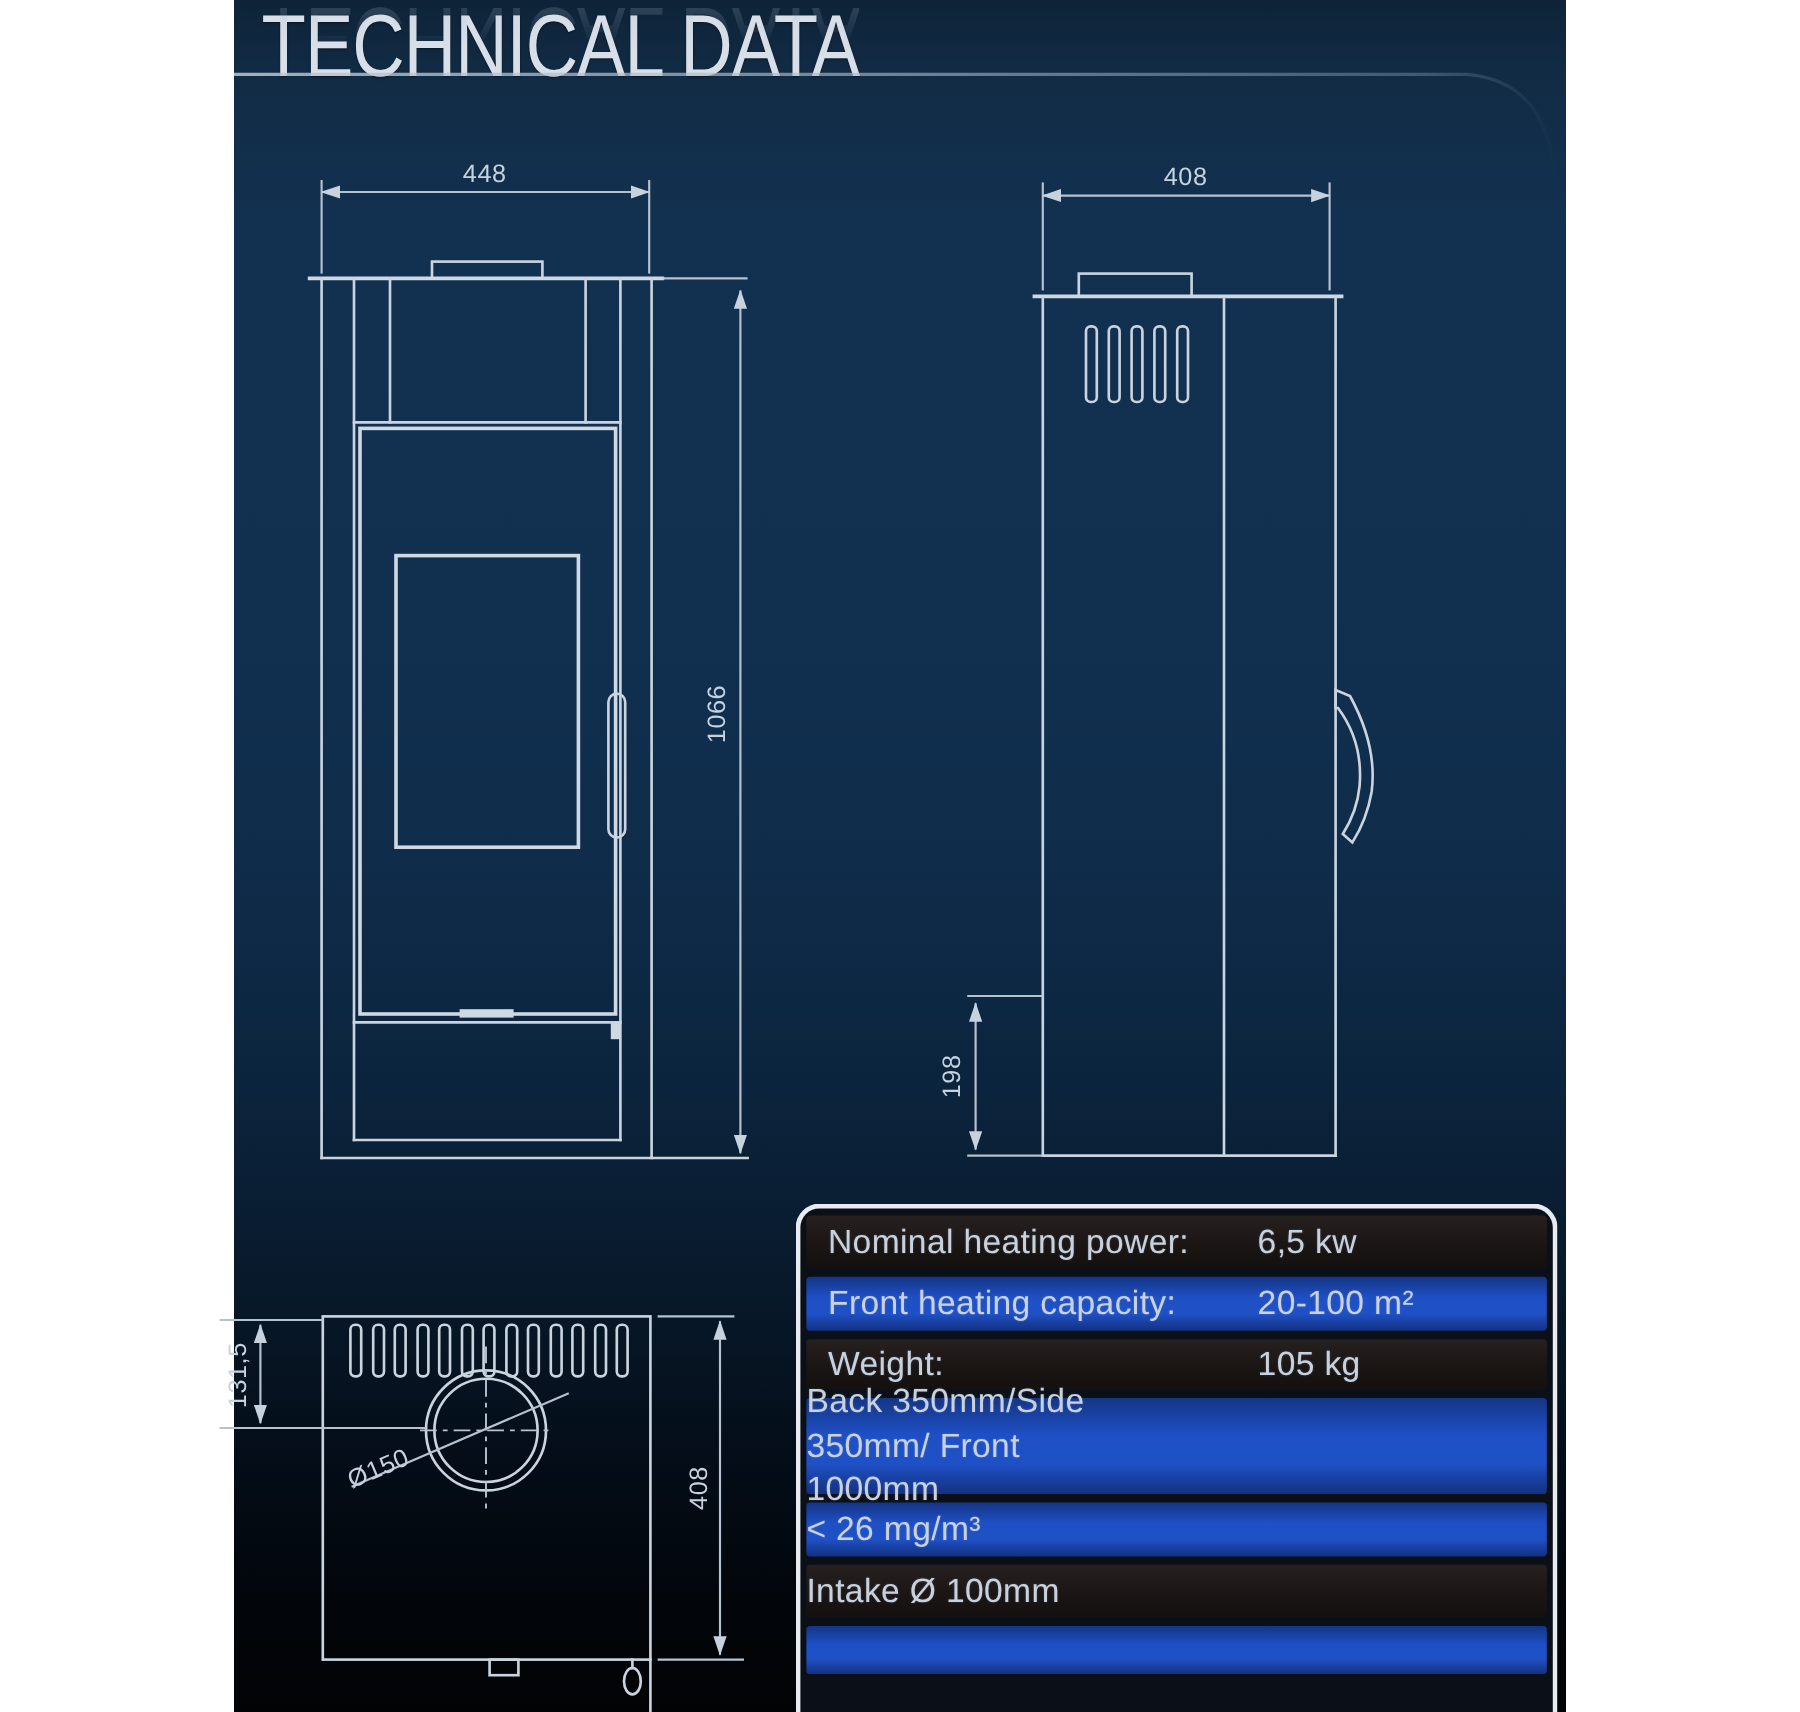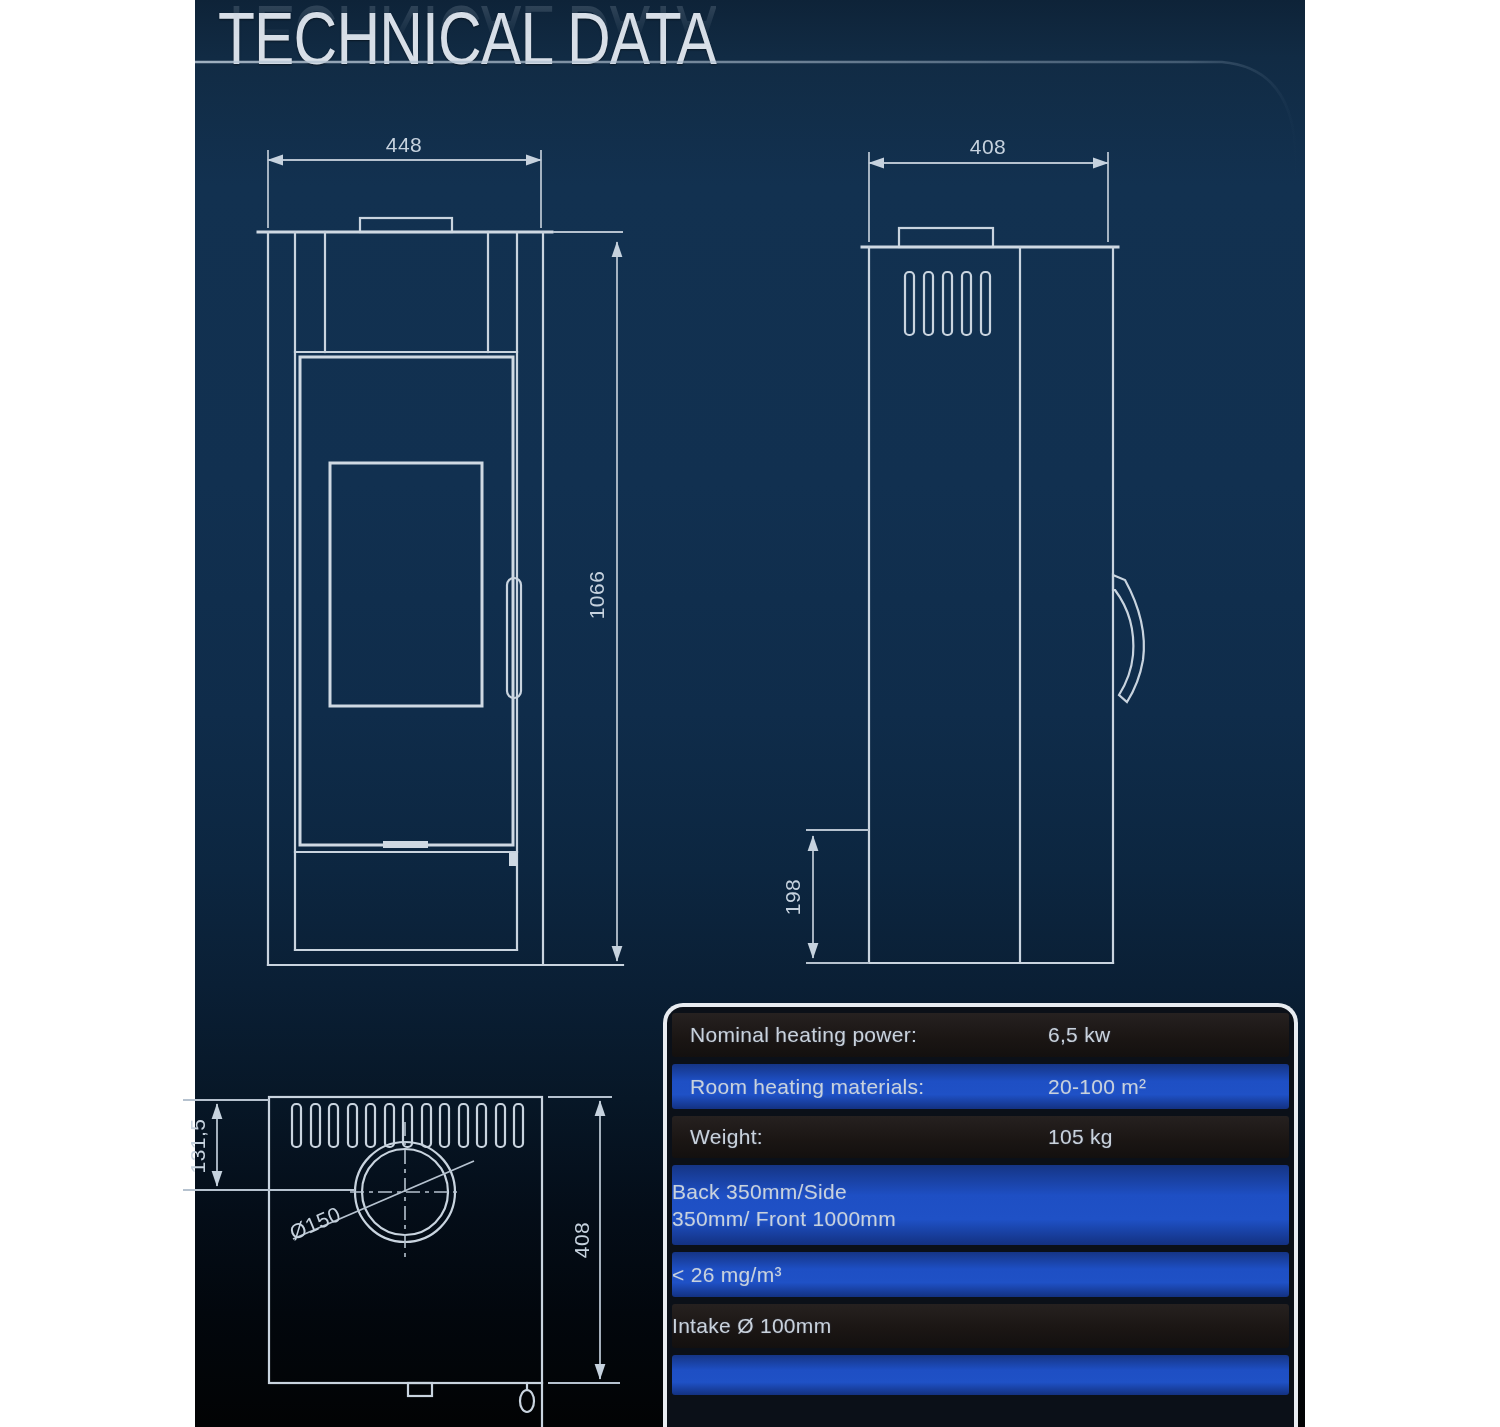--- a/index.html
+++ b/index.html
@@ -36,21 +36,21 @@
     position:absolute;left:663px;top:1003px;width:635px;height:424px;
     box-sizing:border-box;border:4px solid #e8ecf1;border-bottom:none;
     border-radius:20px 20px 0 0;background:#0b1018;
     padding:6px 5px;display:flex;flex-direction:column;gap:7px;overflow:hidden;
   }
   .srow{display:flex;align-items:center;border-radius:3px;flex:0 0 auto;}
   .srow.dark{background:linear-gradient(180deg,#262120 0%,#1b1614 55%,#13100f 100%);}
   .srow.blue{background:linear-gradient(180deg,#153585 0%,#1e4fc4 38%,#1f51c6 68%,#133181 100%);}
   .r1{height:44px}.r2{height:45px}.r3{height:42px}.r4{height:80px}
   .r5{height:44px}.r6{height:45px}.r7{height:44px}.r8{height:40px}
-  .cell{color:#c9d2dc;font-size:21px;letter-spacing:.3px;line-height:1.3;
+  .cell{color:#c9d2dc;font-size:28px;letter-spacing:.3px;line-height:1.3;
         text-shadow:0 0 2px rgba(160,190,255,.25);}
   .cell.lab{width:358px;padding-left:18px;flex:0 0 auto;}
   .cell.val{width:252px;flex:0 0 auto;}
 
   svg text{fill:#c6d2de;font-size:21px;font-family:"Liberation Sans",sans-serif;letter-spacing:.5px;}
   .ln{stroke:#c9d4df;stroke-width:2.2;fill:none;stroke-linecap:square;}
   .ln3{stroke:#cfd9e3;stroke-width:3;fill:none;stroke-linecap:square;}
   .dim{stroke:#b6c2cf;stroke-width:1.8;fill:none;}
   .cl{stroke:#b6c2cf;stroke-width:1.6;fill:none;stroke-dasharray:14 5 4 5;}
 </style>
@@ -183,21 +183,21 @@
     <ellipse cx="527" cy="1401" rx="7" ry="11" class="ln"></ellipse>
   </g>
 </svg>
 
 <div class="spec-table">
   <div class="srow dark r1">
     <div class="cell lab">Nominal heating power:</div>
     <div class="cell val">6,5 kw</div>
   </div>
   <div class="srow blue r2">
-    <div class="cell lab">Room heating materials:</div>
+    <div class="cell lab">Front heating capacity:</div>
     <div class="cell val">20-100 m²</div>
   </div>
   <div class="srow dark r3">
     <div class="cell lab">Weight:</div>
     <div class="cell val">105 kg</div>
   </div>
   <div class="srow blue r4">
     <div class="cell val">Back 350mm/Side 350mm/ Front 1000mm</div>
   </div>
   <div class="srow blue r6">

